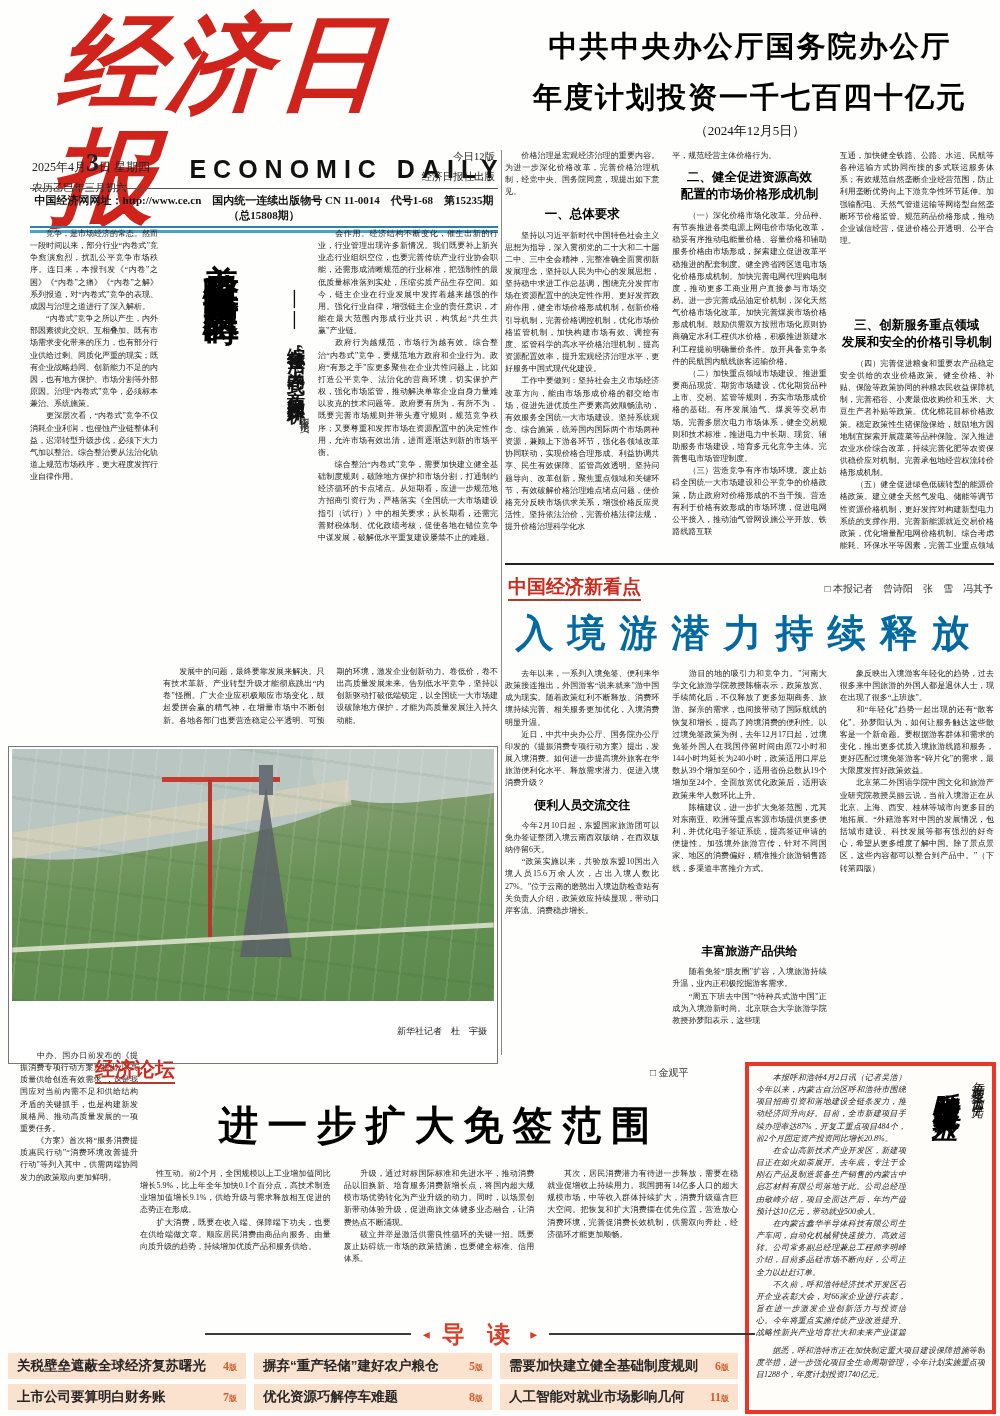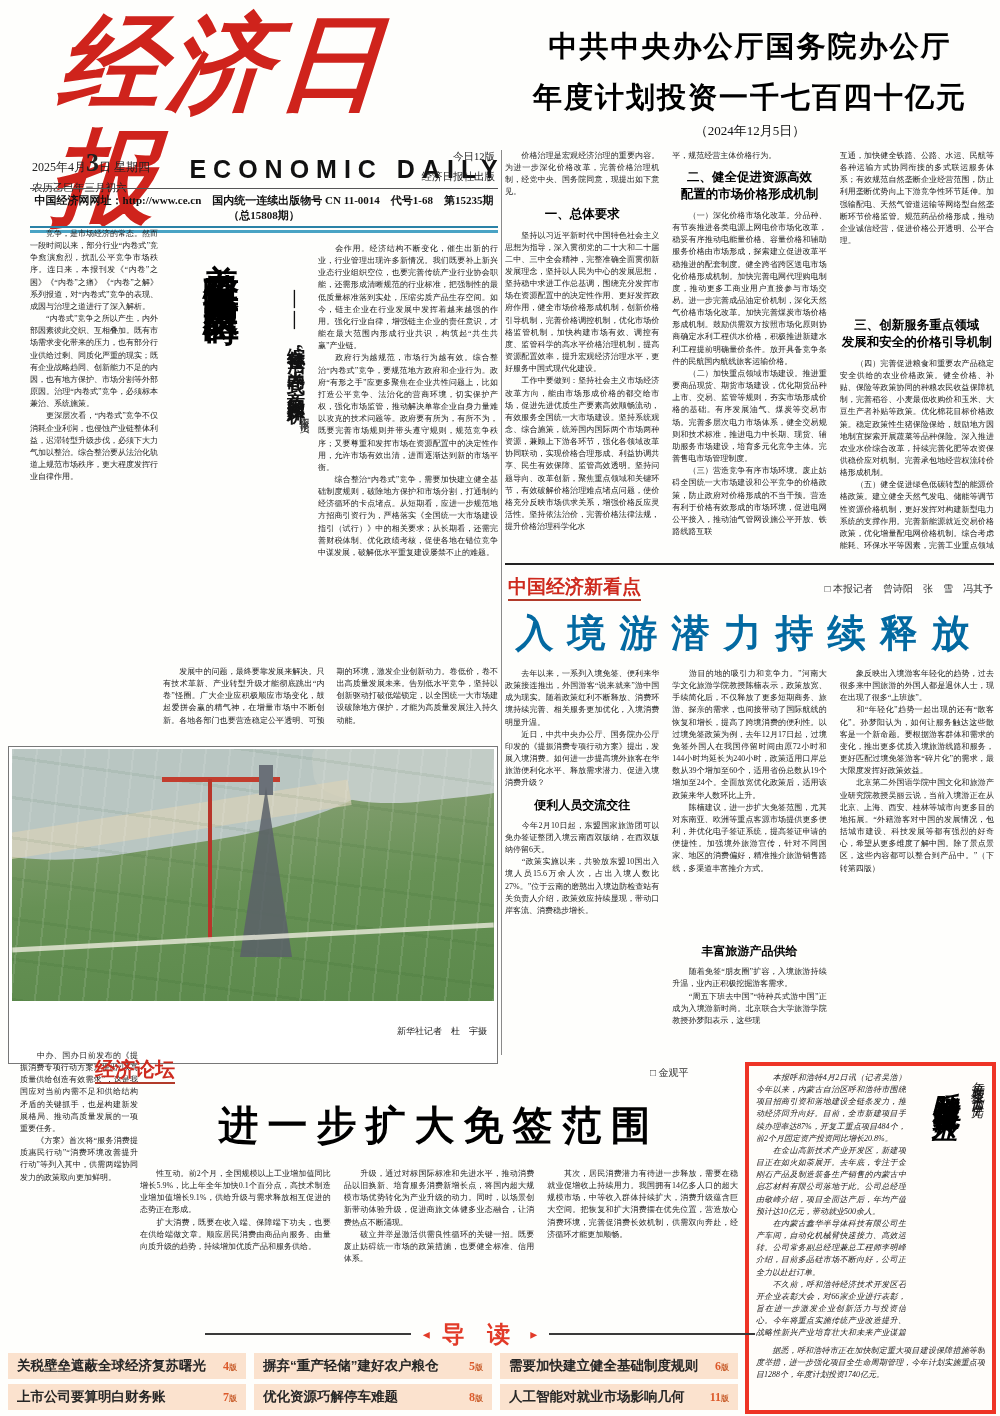--- a/index.html
+++ b/index.html
@@ -130,21 +130,21 @@
   <div class="abs bodytxt just" style="left:30px;top:228px;width:128px;height:514px;">　　竞争，是市场经济的常态。然而一段时间以来，部分行业“内卷式”竞争愈演愈烈，扰乱公平竞争市场秩序。连日来，本报刊发《“内卷”之困》《“内卷”之痛》《“内卷”之解》系列报道，对“内卷式”竞争的表现、成因与治理之道进行了深入解析。
 　　“内卷式”竞争之所以产生，内外部因素彼此交织、互相叠加。既有市场需求变化带来的压力，也有部分行业供给过剩、同质化严重的现实；既有企业战略趋同、创新能力不足的内因，也有地方保护、市场分割等外部原因。治理“内卷式”竞争，必须标本兼治、系统施策。
 　　更深层次看，“内卷式”竞争不仅消耗企业利润，也侵蚀产业链整体利益，迟滞转型升级步伐，必须下大力气加以整治。综合整治要从法治化轨道上规范市场秩序，更大程度发挥行业自律作用。</div>
 
   <div class="abs v vHead" style="left:165px;top:234px;width:74px;height:450px;">着力破除高质量发展阻碍</div>
 
   <div class="abs v vSub" style="left:252px;top:290px;width:56px;height:420px;">——综合整治“内卷式”竞争问题探析</div>
 
   <div class="abs v vByline" style="left:291px;top:408px;width:20px;height:90px;">本报评论员</div>
 
-  <div class="abs bodytxt just" style="left:318px;top:228px;width:180px;height:428px;margin-top:15px;">　　会作用。经济结构不断变化，催生出新的行业，行业管理出现许多新情况。我们既要补上新兴业态行业组织空位，也要完善传统产业行业协会职能，还需形成清晰规范的行业标准，把强制性的最低质量标准落到实处，压缩劣质产品生存空间。如今，链主企业在行业发展中发挥着越来越强的作用。强化行业自律，增强链主企业的责任意识，才能在最大范围内形成行业共识，构筑起“共生共赢”产业链。
+  <div class="abs bodytxt just" style="left:318px;top:228px;width:180px;height:428px;">　　会作用。经济结构不断变化，催生出新的行业，行业管理出现许多新情况。我们既要补上新兴业态行业组织空位，也要完善传统产业行业协会职能，还需形成清晰规范的行业标准，把强制性的最低质量标准落到实处，压缩劣质产品生存空间。如今，链主企业在行业发展中发挥着越来越强的作用。强化行业自律，增强链主企业的责任意识，才能在最大范围内形成行业共识，构筑起“共生共赢”产业链。
 　　政府行为越规范，市场行为越有效。综合整治“内卷式”竞争，要规范地方政府和企业行为。政府“有形之手”应更多聚焦在企业共性问题上，比如打造公平竞争、法治化的营商环境，切实保护产权，强化市场监管，推动解决单靠企业自身力量难以攻克的技术问题等。政府要有所为，有所不为，既要完善市场规则并带头遵守规则，规范竞争秩序；又要尊重和发挥市场在资源配置中的决定性作用，允许市场有效出清，进而逐渐达到新的市场平衡。
 　　综合整治“内卷式”竞争，需要加快建立健全基础制度规则，破除地方保护和市场分割，打通制约经济循环的卡点堵点。从短期看，应进一步规范地方招商引资行为，严格落实《全国统一大市场建设指引（试行）》中的相关要求；从长期看，还需完善财税体制、优化政绩考核，促使各地在错位竞争中谋发展，破解低水平重复建设屡禁不止的难题。</div>
 
   <div class="abs bodytxt just" style="left:163px;top:666px;width:335px;height:76px;column-count:2;column-gap:12px;">　　发展中的问题，最终要靠发展来解决。只有技术革新、产业转型升级才能彻底跳出“内卷”怪圈。广大企业应积极顺应市场变化，鼓起爱拼会赢的精气神，在增量市场中不断创新。各地各部门也要营造稳定公平透明、可预期的环境，激发企业创新动力。卷低价，卷不出高质量发展未来。告别低水平竞争，坚持以创新驱动打破低端锁定，以全国统一大市场建设破除地方保护，才能为高质量发展注入持久动能。</div>
 
   <div class="abs photoframe" style="left:8px;top:746px;width:488px;height:316px;">
     <div class="photo" style="width:482px;height:252px;margin:2px auto 0;">
       <div class="river"></div>
       <div class="river2"></div>
       <div class="bank"></div>

